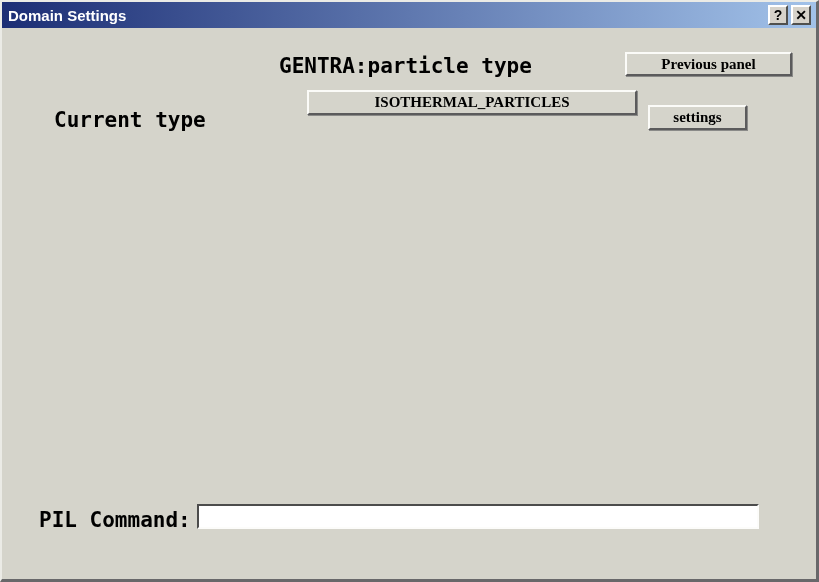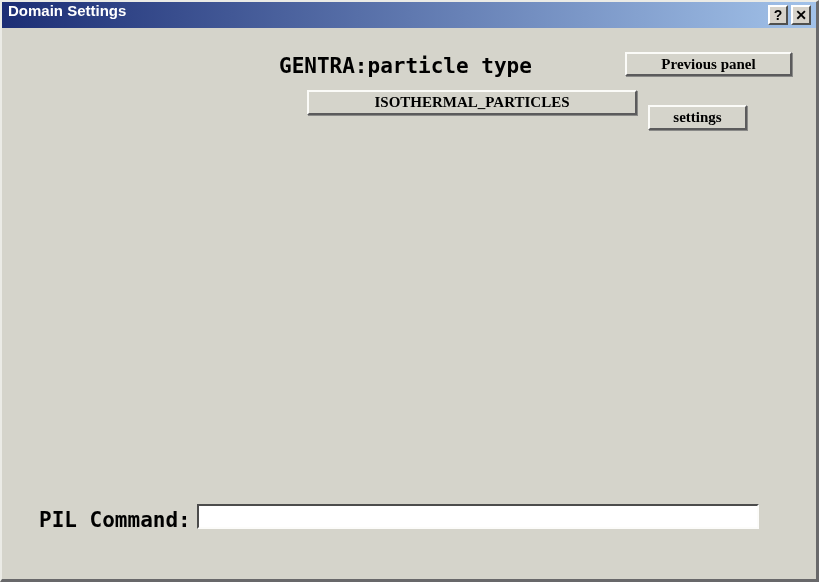--- a/index.html
+++ b/index.html
@@ -19,20 +19,21 @@
     border-right: 3px solid #68686a;
     border-bottom: 3px solid #68686a;
     overflow: hidden;
   }
   .titlebar {
     position: absolute;
     left: 0; top: 0; right: 0;
     height: 26px;
     background: linear-gradient(to right, var(--title-start, #1c2e75), var(--title-end, #a2c2e9));
     display: flex;
+    align-items: center;
   }
   .titlebar-text {
     color: #ffffff;
     font-family: "Liberation Sans", sans-serif;
     font-weight: bold;
     font-size: 15px;
     padding-left: 6px;
     white-space: nowrap;
   }
   .titlebar-buttons {
@@ -116,20 +117,21 @@
       <button class="tb-btn">
         <span>✕</span>
       </button>
     </div>
   </div>
 
   <div class="label" style="left:277px; top:52px;">GENTRA:particle type</div>
 
   <button class="btn-raised" style="left:623px; top:50px; width:167px; height:24px;">Previous panel</button>
 
+  <div class="label" style="left:52px; top:106px;">Current type</div>
 
   <button class="btn-raised" style="left:305px; top:88px; width:330px; height:25px;">ISOTHERMAL_PARTICLES</button>
 
   <button class="btn-raised" style="left:646px; top:103px; width:99px; height:25px;">settings</button>
 
   <div class="label" style="left:37px; top:506px;">PIL Command:</div>
 
   <input type="text" class="text-input" style="left: 195px; top: 502px; width: 562px; height: 25px;" value="">
 
 </div>

